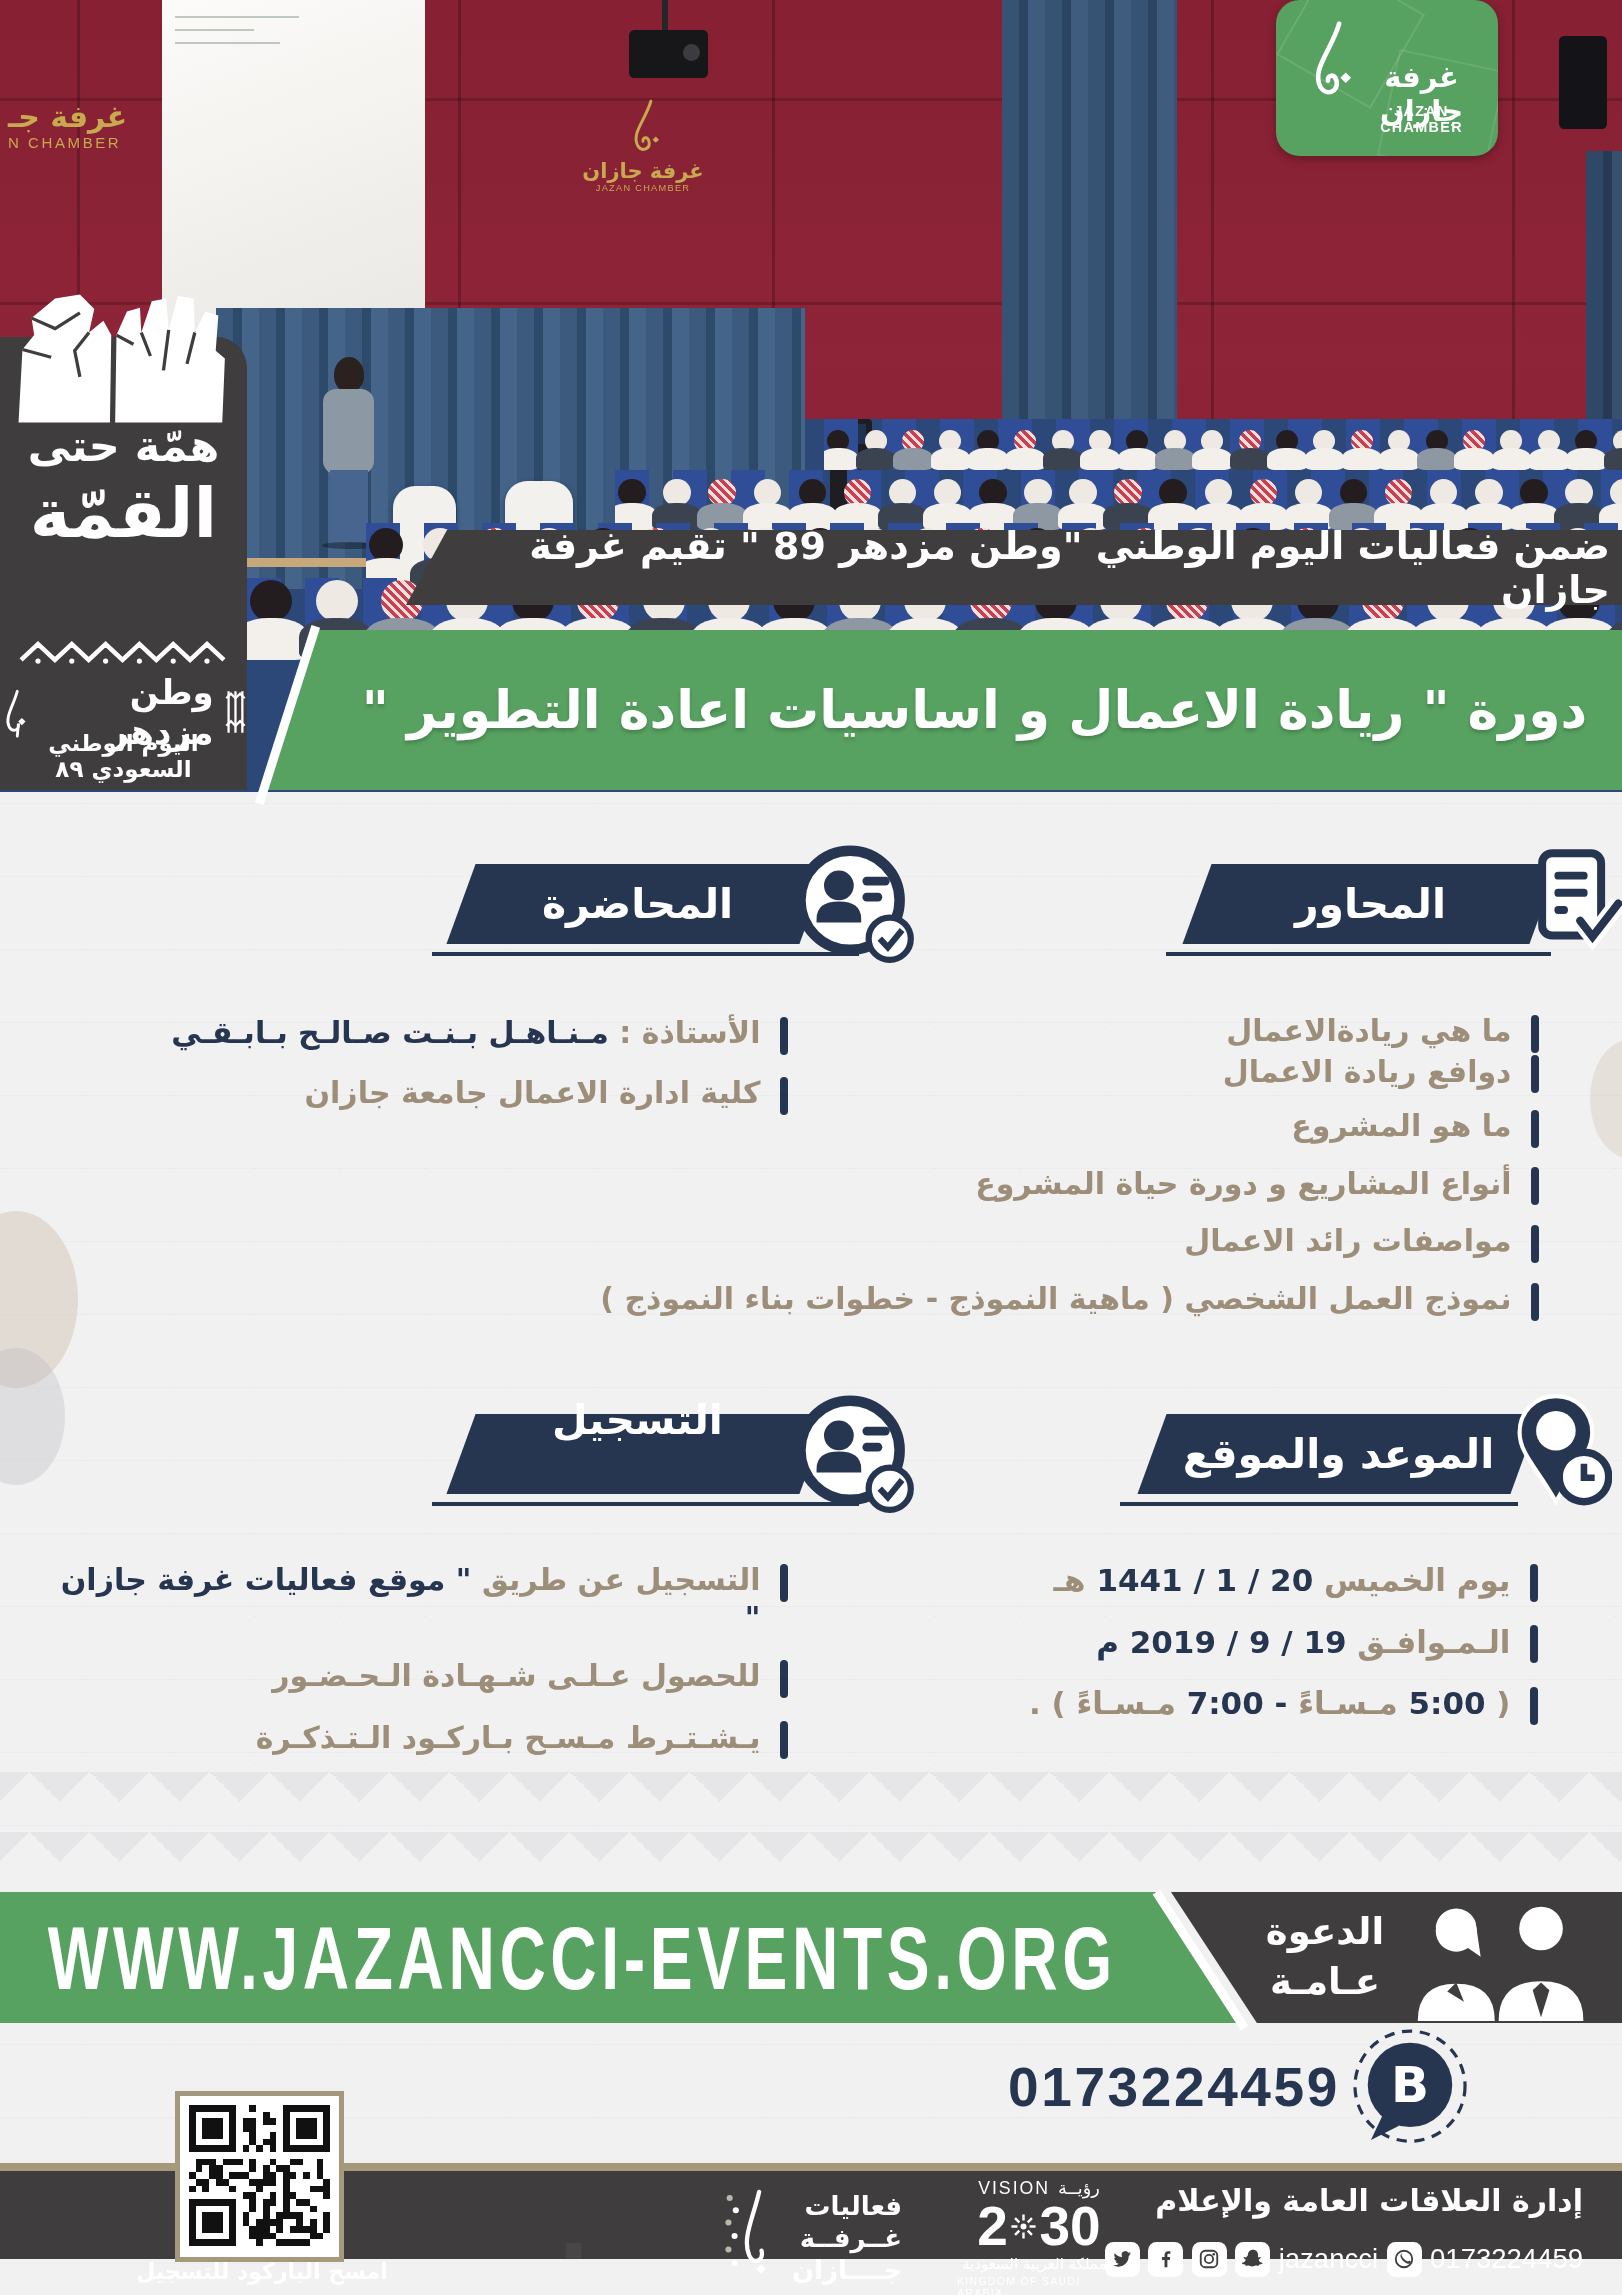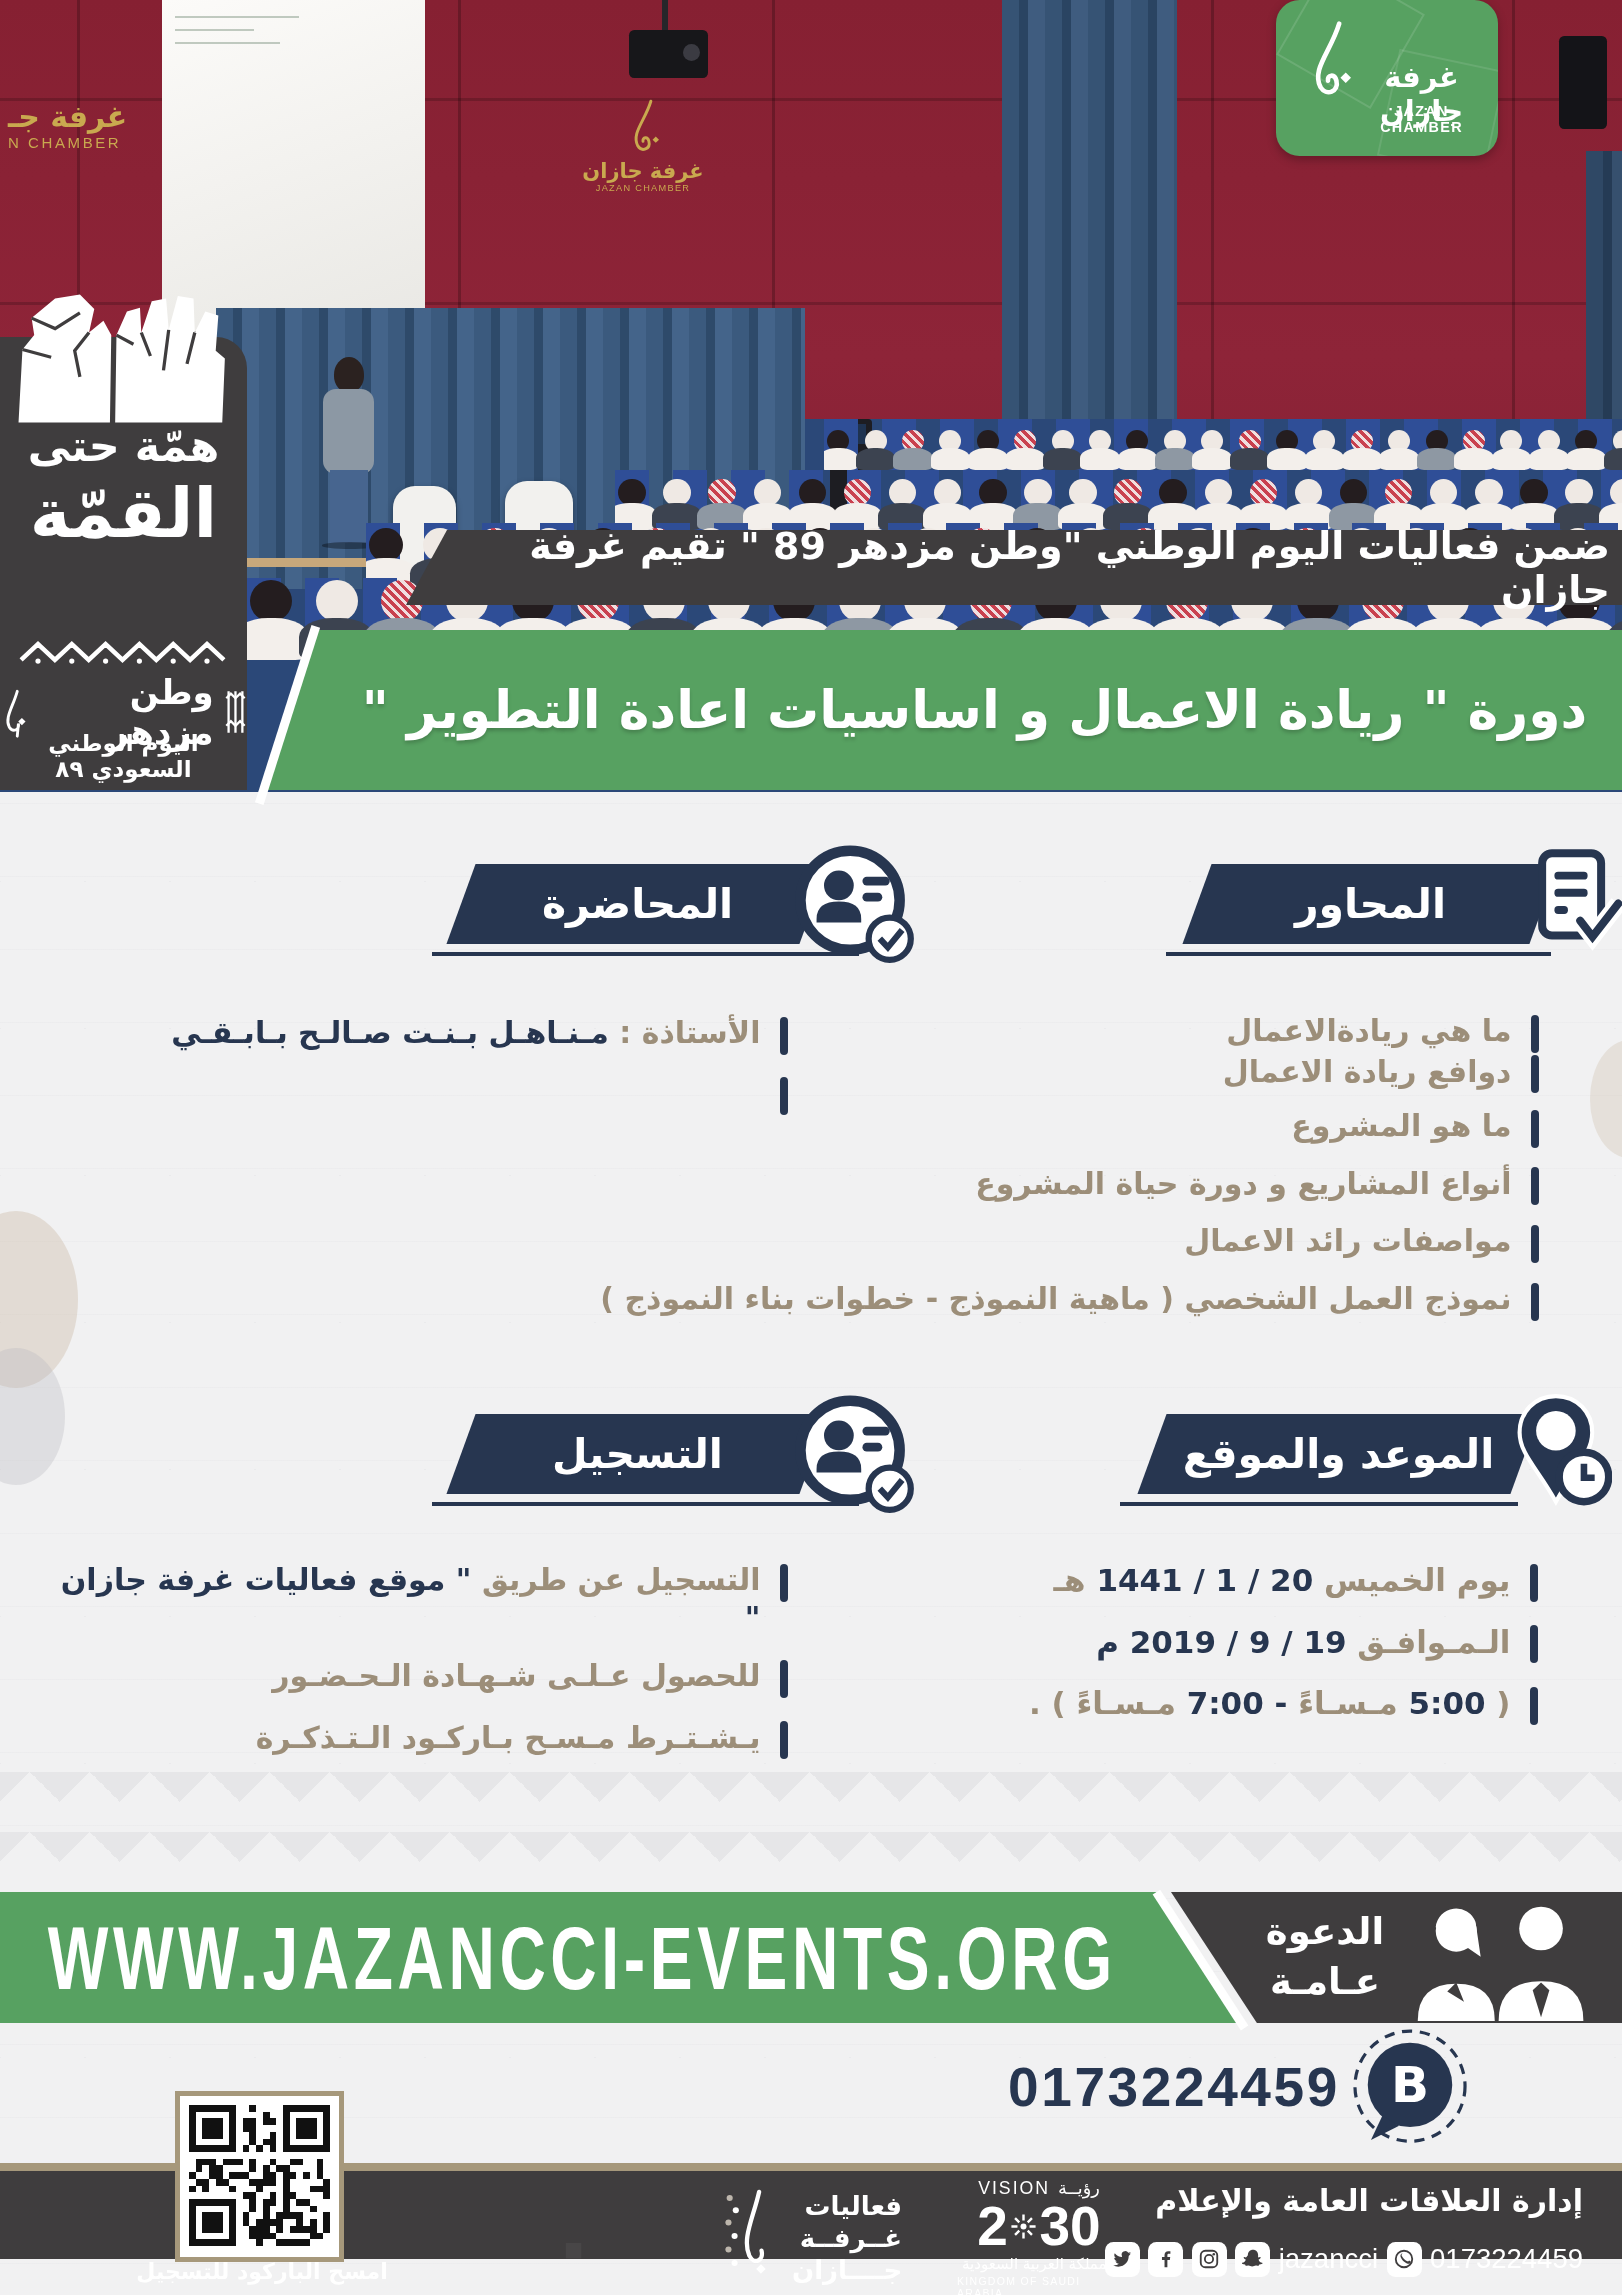--- a/index.html
+++ b/index.html
@@ -628,20 +628,21 @@
     <circle cx="156" cy="156" r="34" fill="#fff" stroke="#273650" stroke-width="10"></circle>
     <path d="M140 156 l13 14 l23 -28" stroke="#273650" stroke-width="10" fill="none"></path>
   </svg>
   <div class="abs" style="left:52px;top:1014px;width:736px">
     <div class="lrow" style="margin-bottom:19.6px">
         <span class="lbar"></span>
         <span class="ltxt"><span class="t-muted">الأستاذة : </span><span class="t-strong">مـنـاهـل بـنـت صـالـح بـابـقـي</span></span>
       </div>
     <div class="lrow">
         <span class="lbar"></span>
+        <span class="ltxt"><span class="t-muted">كلية ادارة الاعمال جامعة جازان</span></span>
       </div>
   </div>
 
   <div class="shead" style="left:1152px;top:1414px;width:373px;height:80px"></div>
   <div class="shead-t" style="left:1152px;top:1414px;width:373px;height:80px">الموعد والموقع</div>
   <div class="underline" style="left:1120px;top:1502px;width:398px"></div>
   <svg class="abs" style="left:1513px;top:1389px" width="99" height="128" viewBox="0 0 120 150">
     <path d="M52 6 C26 6 8 26 8 50 C8 76 30 94 52 134 C74 94 96 76 96 50 C96 26 78 6 52 6 Z" fill="#273650" stroke="#fff" stroke-width="5"></path>
     <circle cx="52" cy="48" r="24" fill="#fff"></circle>
     <circle cx="86" cy="104" r="30" fill="#fff" stroke="#273650" stroke-width="9"></circle>
@@ -656,21 +657,21 @@
         <span class="lbar"></span>
         <span class="ltxt" style="font-size:31px"><span class="t-muted">الـمـوافـق  </span><span class="t-strong">19 / 9 / 2019</span><span class="t-strong"> م</span></span>
       </div>
     <div class="lrow" style="margin-bottom:21px">
         <span class="lbar"></span>
         <span class="ltxt" style="font-size:31px"><span class="t-muted">( </span><span class="t-strong">5:00</span><span class="t-muted"> مـسـاءً </span><span class="t-strong">- </span><span class="t-strong">7:00</span><span class="t-muted"> مـسـاءً ) .</span></span>
       </div>
   </div>
 
   <div class="shead" style="left:461px;top:1414px;width:353px;height:80px"></div>
-  <div class="shead-t" style="left:461px;top:1414px;width:353px;height:79px">التسجيل</div>
+  <div class="shead-t" style="left:461px;top:1380px;width:353px;height:79px">التسجيل</div>
   <div class="underline" style="left:432px;top:1502px;width:427px"></div>
   <svg class="abs" style="left:793px;top:1392px" width="124" height="124" viewBox="0 0 200 200">
     <circle cx="92" cy="94" r="80" fill="#fff" stroke="#273650" stroke-width="17"></circle>
     <circle cx="74" cy="70" r="24" fill="#273650"></circle>
     <path d="M38 124 q0 -28 36 -28 q36 0 36 28 v6 h-72 z" fill="#273650"></path>
     <rect x="112" y="56" width="44" height="14" rx="7" fill="#273650"></rect>
     <rect x="112" y="82" width="32" height="14" rx="7" fill="#273650"></rect>
     <circle cx="156" cy="156" r="34" fill="#fff" stroke="#273650" stroke-width="10"></circle>
     <path d="M140 156 l13 14 l23 -28" stroke="#273650" stroke-width="10" fill="none"></path>
   </svg>

